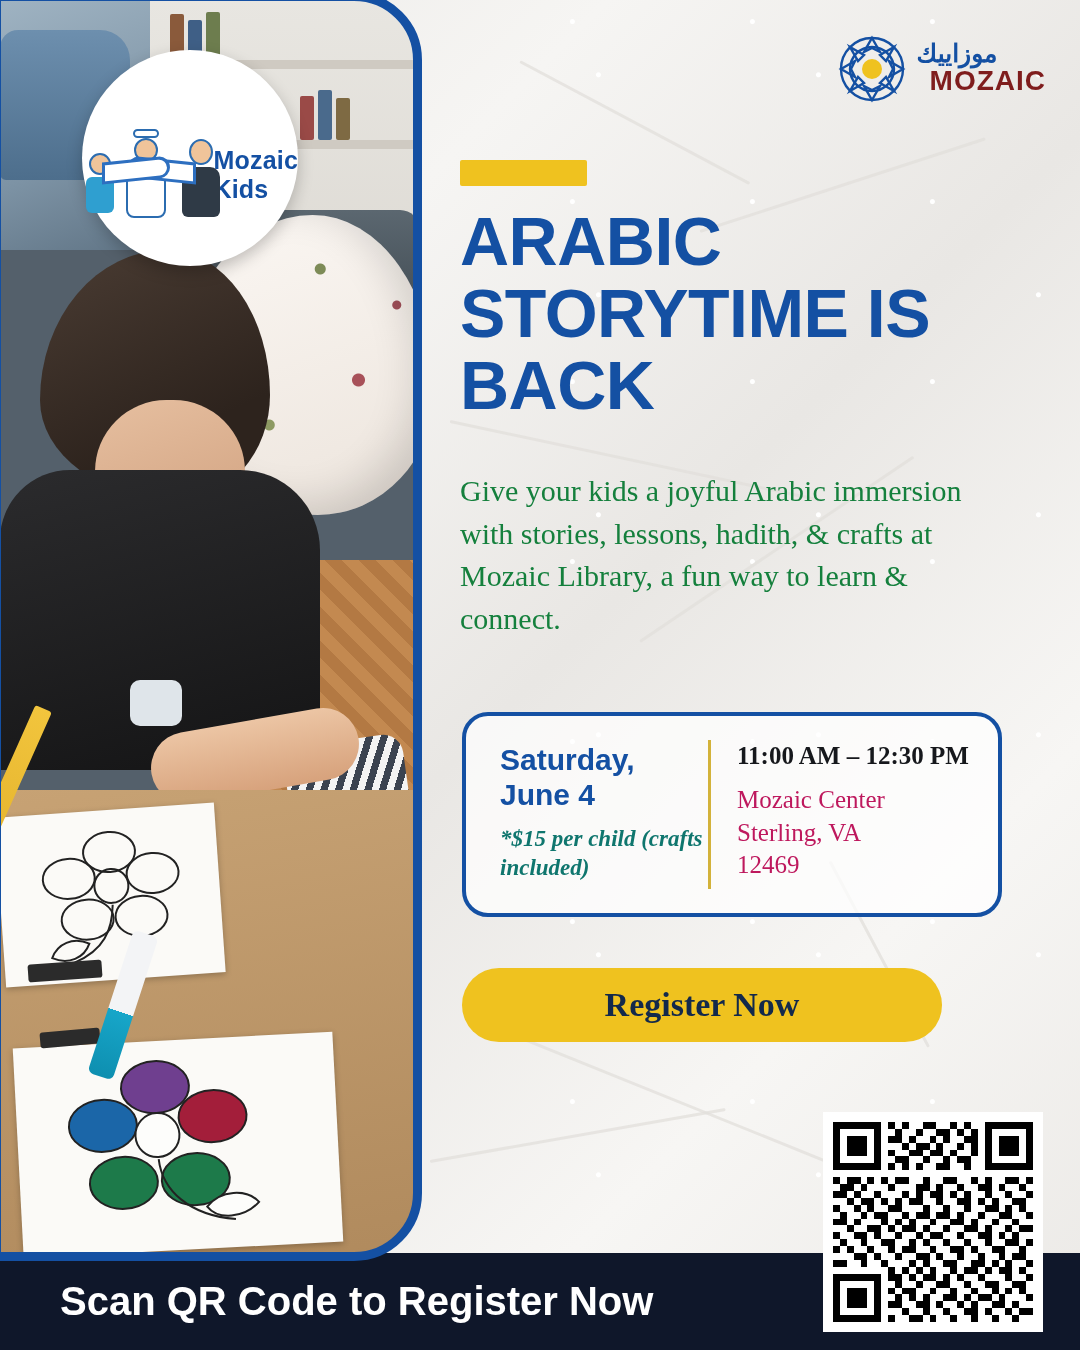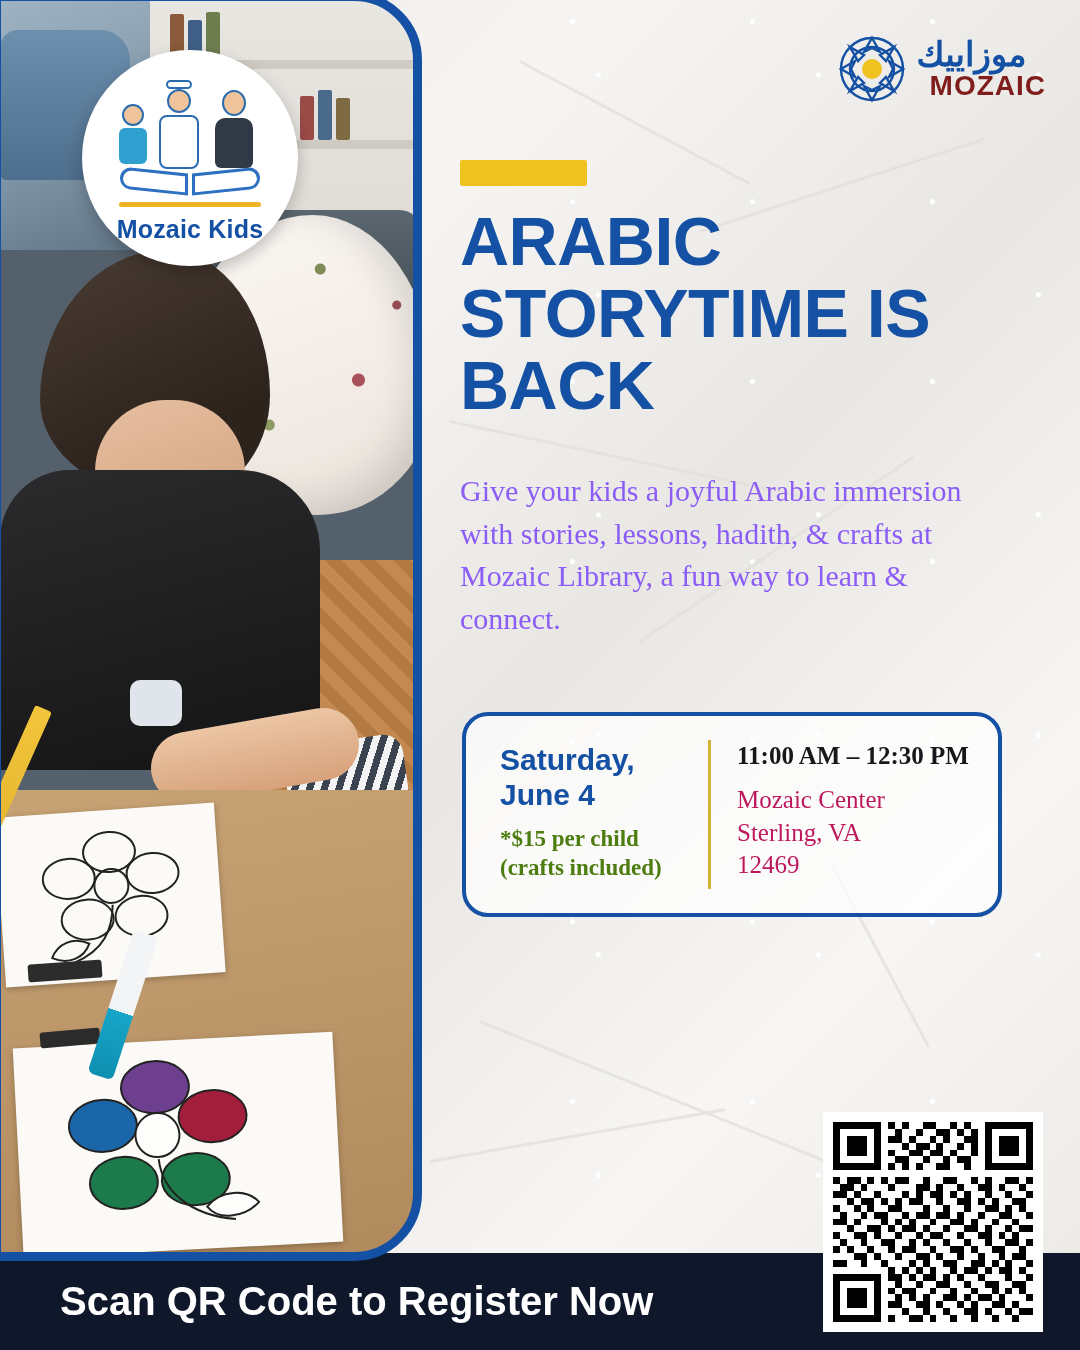--- a/index.html
+++ b/index.html
@@ -148,21 +148,21 @@
     position: absolute; background: #2b2b2b; border-radius: 3px;
   }
 
   
   .kids-badge {
     position: absolute; left: 82px; top: 50px;
     width: 216px; height: 216px; border-radius: 50%;
     background: #ffffff;
     box-shadow: 0 6px 16px rgba(0,0,0,.22);
     z-index: 8;
-    display: flex; flex-direction: column; align-items: center; justify-content: flex-start;
+    display: flex; flex-direction: row; align-items: center; justify-content: flex-start;
     padding-top: 26px;
   }
   .kids-figs { position: relative; width: 150px; height: 92px; }
   .fig { position: absolute; }
   .fig .head { border-radius: 50%; }
   .badge-book {
     position: relative; width: 140px; height: 26px; margin-top: 2px;
   }
   .badge-book .page-l, .badge-book .page-r {
     position: absolute; top: 0; width: 68px; height: 22px; background: #ffffff;
@@ -176,59 +176,59 @@
   }
 
   
   .brand {
     position: absolute; right: 34px; top: 34px;
     display: flex; align-items: center; gap: 10px;
     z-index: 7;
   }
   .brand-mandala { width: 70px; height: 70px; position: relative; }
   .brand-words { display: flex; flex-direction: column; align-items: flex-start; }
-  .brand-ar { font-size: 34px; color: #1450a3; font-weight: 700; line-height: 1; }
+  .brand-ar { font-size: 25px; color: #1450a3; font-weight: 700; line-height: 1; }
   .brand-en { font-size: 28px; color: #7f1d1d; font-weight: 800; letter-spacing: 1px; line-height: 1.1; margin-left: 13px; }
 
   
   .content {
     position: absolute; left: 460px; top: 0; width: 590px; height: 1253px;
   }
   .accent-bar {
     position: absolute; left: 0; top: 160px;
     width: 127px; height: 26px; background: #efc21f; border-radius: 2px;
   }
   .headline {
     position: absolute; left: 0; top: 205px; width: 560px;
     font-size: 68px; line-height: 1.06; font-weight: 800;
     color: #1450a3; letter-spacing: -.5px;
   }
   .subcopy {
     position: absolute; left: 0; top: 470px; width: 520px;
     font-family: "Liberation Serif", serif;
-    font-size: 30px; line-height: 1.42; color: #8b5cf6;
+    font-size: 30px; line-height: 1.42; color: #15803d;
   }
   .info-card {
     position: absolute; left: 2px; top: 712px;
     width: 540px; height: 205px;
     border: 4px solid #1450a3; border-radius: 26px;
     background: rgba(255,255,255,.72);
     display: flex;
   }
   .info-left { width: 242px; padding: 26px 0 0 34px; }
   .info-divider { width: 3px; background: #d3b23a; margin: 24px 0; }
   .info-right { flex: 1; padding: 26px 6px 0 26px; }
   .info-date {
     font-size: 30px; font-weight: 800; color: #1450a3; line-height: 1.18;
   }
   .info-price {
     margin-top: 12px;
     font-family: "Liberation Serif", serif;
-    font-weight: 700;
-    font-size: 23px; line-height: 1.25; color: #4d7c0f;
+    font-style: italic; font-weight: 700;
+    font-size: 23px; line-height: 1.25; color: #0f766e;
   }
   .info-time {
     font-size: 25px; font-weight: 700; color: #16181c;
     font-family: "Liberation Serif", serif;
   }
   .info-place {
     margin-top: 14px;
     font-family: "Liberation Serif", serif;
     font-size: 25px; line-height: 1.3; color: #be185d;
   }
@@ -405,20 +405,21 @@
       </div>
       <div class="info-divider"></div>
       <div class="info-right">
         <div class="info-time">11:00 AM – 12:30 PM</div>
         <div class="info-place">Mozaic Center</div>
         <div class="info-place" style="margin-top:0">Sterling, VA</div>
         <div class="info-place" style="margin-top:0">12469</div>
       </div>
     </div>
 
+    <button class="cta">Register Now</button>
   </div>
 
   <div class="qr-wrap">
     <svg class="qr" viewBox="0 0 29 29" shape-rendering="crispEdges">
       <rect width="29" height="29" fill="#ffffff"></rect>
       <g fill="#000000">
         <rect x="0" y="0" width="7" height="1"></rect>
           <rect x="0" y="6" width="7" height="1"></rect>
         <rect x="0" y="0" width="1" height="7"></rect>
           <rect x="6" y="0" width="1" height="7"></rect>

